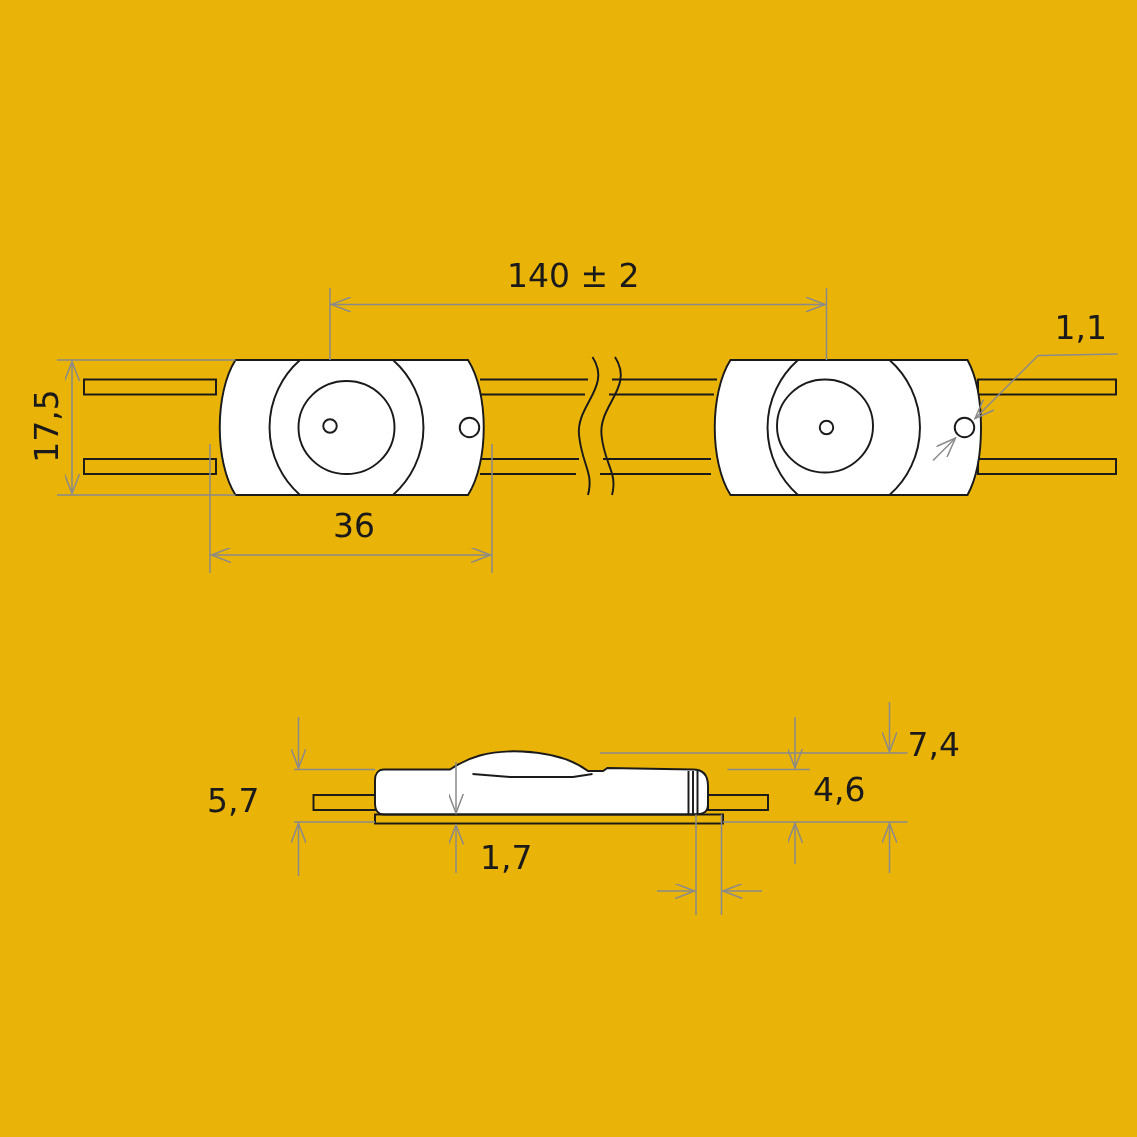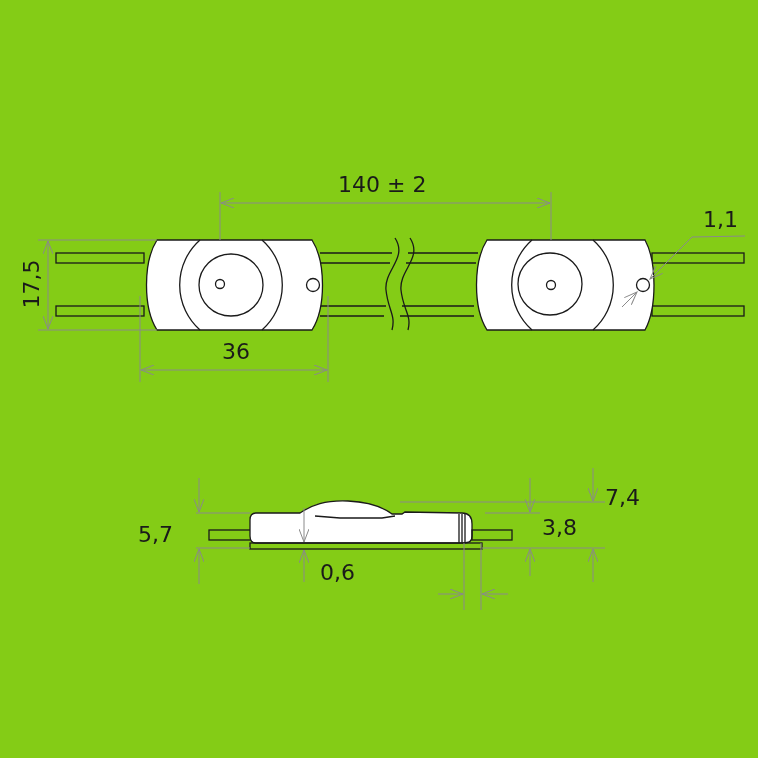--- a/index.html
+++ b/index.html
@@ -1,16 +1,16 @@
 <!DOCTYPE html>
 <html><head>
 <meta charset="utf-8">
 <style>
   html,body{margin:0;padding:0;background:#ffffff;}
-  #canvas{position:relative;width:758px;height:758px;background:#84cc16;overflow:hidden;}
+  #canvas{position:relative;width:758px;height:758px;background:#eab308;overflow:hidden;}
   svg{position:absolute;left:0;top:0;}
   .lbl{position:absolute;font-family:"DejaVu Sans","Liberation Sans",sans-serif;color:#1a1a1a;font-size:22px;line-height:1;white-space:nowrap;}
   .rot{transform:rotate(-90deg);transform-origin:center;}
 </style>
 </head>
 <body>
 
 <div id="canvas">
   <svg width="758" height="758" viewBox="0 0 758 758">
     <defs>
@@ -115,16 +115,16 @@
       <line x1="508" y1="594" x2="482" y2="594" marker-end="url(#ar)"></line>
     </g>
   </svg>
 
   <div class="lbl" style="left:338px;top:174px;">140 ± 2</div>
   <div class="lbl rot" style="left:8px;top:273px;">17,5</div>
   <div class="lbl" style="left:222px;top:341px;">36</div>
   <div class="lbl" style="left:703px;top:209px;">1,1</div>
 
   <div class="lbl" style="left:138px;top:524px;text-align:center;">5,7</div>
-  <div class="lbl" style="left:320px;top:562px;">0,6</div>
-  <div class="lbl" style="left:542px;top:517px;">3,8</div>
+  <div class="lbl" style="left:320px;top:562px;">1,7</div>
+  <div class="lbl" style="left:542px;top:517px;">4,6</div>
   <div class="lbl" style="left:605px;top:487px;text-align:right;">7,4</div>
 </div>
 
 </body></html>

